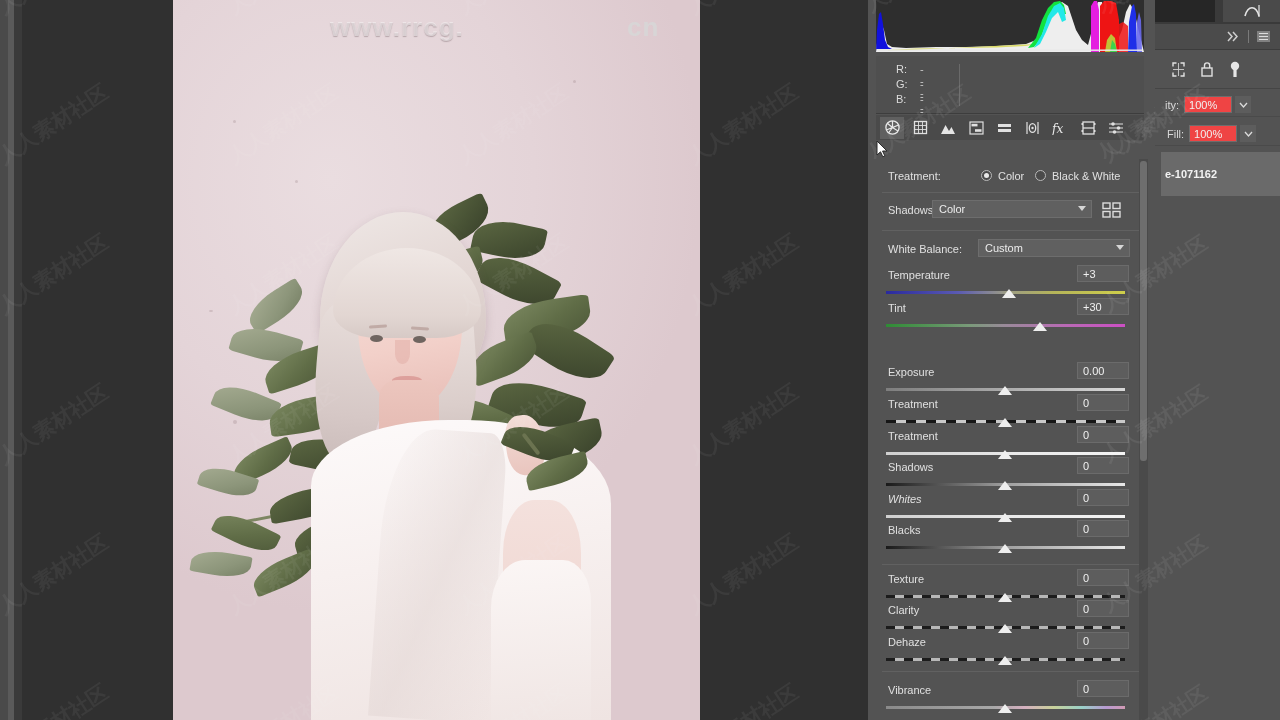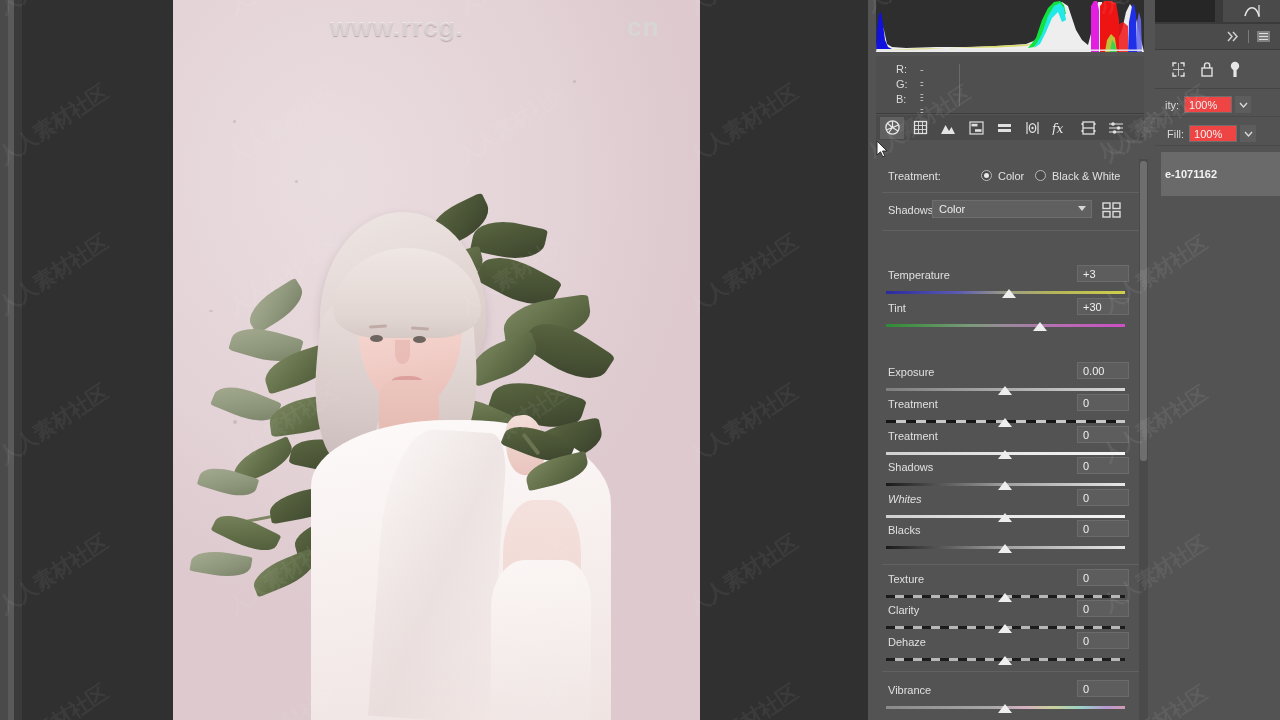--- a/index.html
+++ b/index.html
@@ -611,20 +611,27 @@
       </div>
       <svg class="grid-icon" style="position:absolute;left:234px;top:1px;" viewBox="0 0 20 18">
         <rect x="1" y="2" width="7" height="5.5" fill="none" stroke="#dcdcdc" stroke-width="1.4"></rect>
         <rect x="11" y="2" width="7" height="5.5" fill="none" stroke="#dcdcdc" stroke-width="1.4"></rect>
         <rect x="1" y="10.5" width="7" height="5.5" fill="none" stroke="#dcdcdc" stroke-width="1.4"></rect>
         <rect x="11" y="10.5" width="7" height="5.5" fill="none" stroke="#dcdcdc" stroke-width="1.4"></rect>
       </svg>
     </div>
     <div class="hr" style="top:71px;"></div>
 
+    <div class="row" style="top:80px;height:22px;">
+      <span class="lbl" style="position:absolute;left:20px;top:4px;">White Balance:</span>
+      <div class="combo" style="position:absolute;left:110px;top:0;width:152px;">
+        <span>Custom</span>
+        <span class="chev"></span>
+      </div>
+    </div>
 
     <div class="hr" style="top:405px;"></div>
     <div class="hr" style="top:512px;"></div>
   </div>
 
   <div id="slider-layer">
       <span class="lbl" style="position: absolute; left: 888px; top: 269px;">Temperature</span>
       <div class="numfield" style="left: 1077px; top: 265px;">+3</div>
       <div class="track temp" style="top: 291px;"></div>
       <div class="knob" style="left: 1002.09px; top: 289px;"></div>

